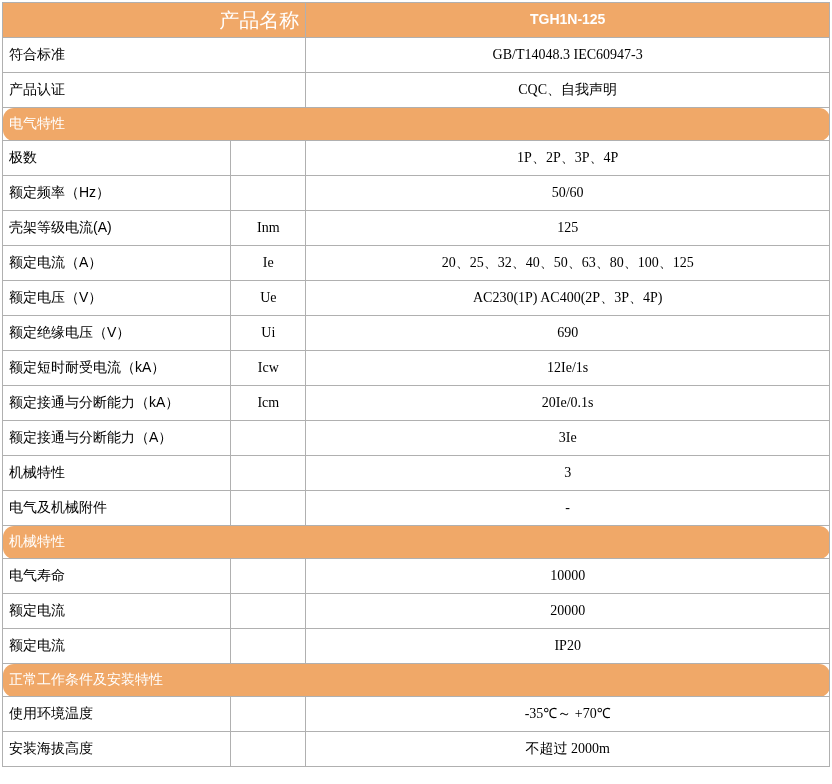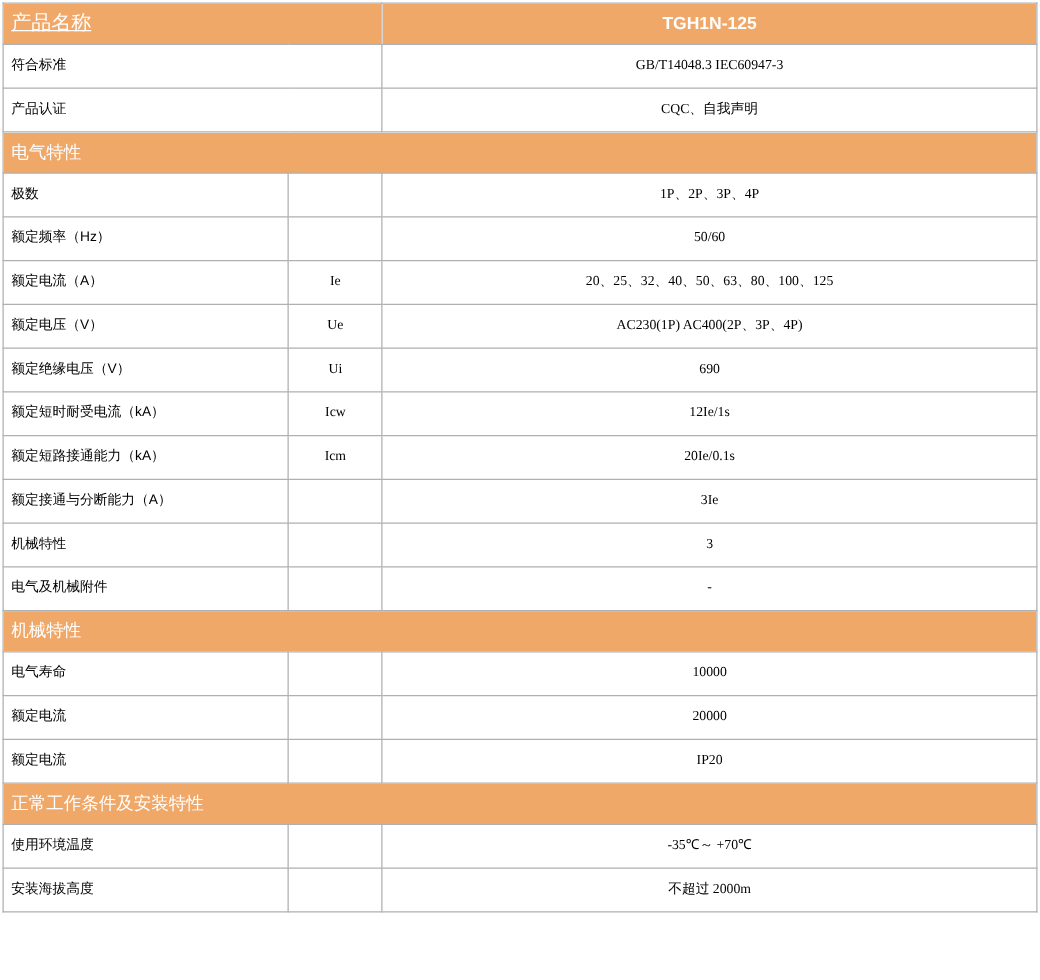--- a/index.html
+++ b/index.html
@@ -14,54 +14,54 @@
     color: #000000;
   }
   table.spec {
     width: 828px;
     margin: 2px 0 0 2px;
     border-collapse: collapse;
     table-layout: fixed;
   }
   table.spec td {
     border: 1px solid #b0b0b0;
-    font-size: 11px;
+    font-size: 14px;
     line-height: 1.4;
     padding: 3px 6px;
     vertical-align: middle;
     white-space: nowrap;
     overflow: hidden;
   }
   
   col.c1 { width: 228px; }
   col.c2 { width: 75px; }
   col.c3 { width: 523px; }
 
   tr.header-row td {
     background: #f0a868;
     color: #ffffff;
     font-weight: normal;
     height: 26px;
   }
   tr.header-row td.title-cell {
-    text-align: left;
-    font-size: 16px;
-    text-decoration: underline;
+    text-align: right;
+    font-size: 20px;
   }
   tr.header-row td.value-cell {
     text-align: center;
     font-size: 14px;
     font-weight: bold;
   }
   tr.section-row td {
     background: #f0a868;
     color: #ffffff;
     text-align: left;
     height: 26px;
     font-size: 14px;
+    border-radius: 11px;
   }
   td.label {
     text-align: left;
     padding-left: 8px;
     height: 28px;
   }
   td.sym {
     text-align: center;
     font-family: "Liberation Serif", serif;
     font-size: 13.5px;
@@ -103,41 +103,46 @@
       <td class="label">极数</td>
       <td class="sym"></td>
       <td class="val">1P、2P、3P、4P</td>
     </tr>
     <tr>
       <td class="label">额定频率（Hz）</td>
       <td class="sym"></td>
       <td class="val">50/60</td>
     </tr>
     <tr>
+      <td class="label">壳架等级电流(A)</td>
+      <td class="sym">Inm</td>
+      <td class="val">125</td>
+    </tr>
+    <tr>
       <td class="label">额定电流（A）</td>
       <td class="sym">Ie</td>
       <td class="val">20、25、32、40、50、63、80、100、125</td>
     </tr>
     <tr>
       <td class="label">额定电压（V）</td>
       <td class="sym">Ue</td>
       <td class="val">AC230(1P)    AC400(2P、3P、4P)</td>
     </tr>
     <tr>
       <td class="label">额定绝缘电压（V）</td>
       <td class="sym">Ui</td>
       <td class="val">690</td>
     </tr>
     <tr>
       <td class="label">额定短时耐受电流（kA）</td>
       <td class="sym">Icw</td>
       <td class="val">12Ie/1s</td>
     </tr>
     <tr>
-      <td class="label">额定短路接通能力（kA）</td>
+      <td class="label">额定接通与分断能力（kA）</td>
       <td class="sym">Icm</td>
       <td class="val">20Ie/0.1s</td>
     </tr>
     <tr>
       <td class="label">额定接通与分断能力（A）</td>
       <td class="sym"></td>
       <td class="val">3Ie</td>
     </tr>
     <tr>
       <td class="label">机械特性</td>

